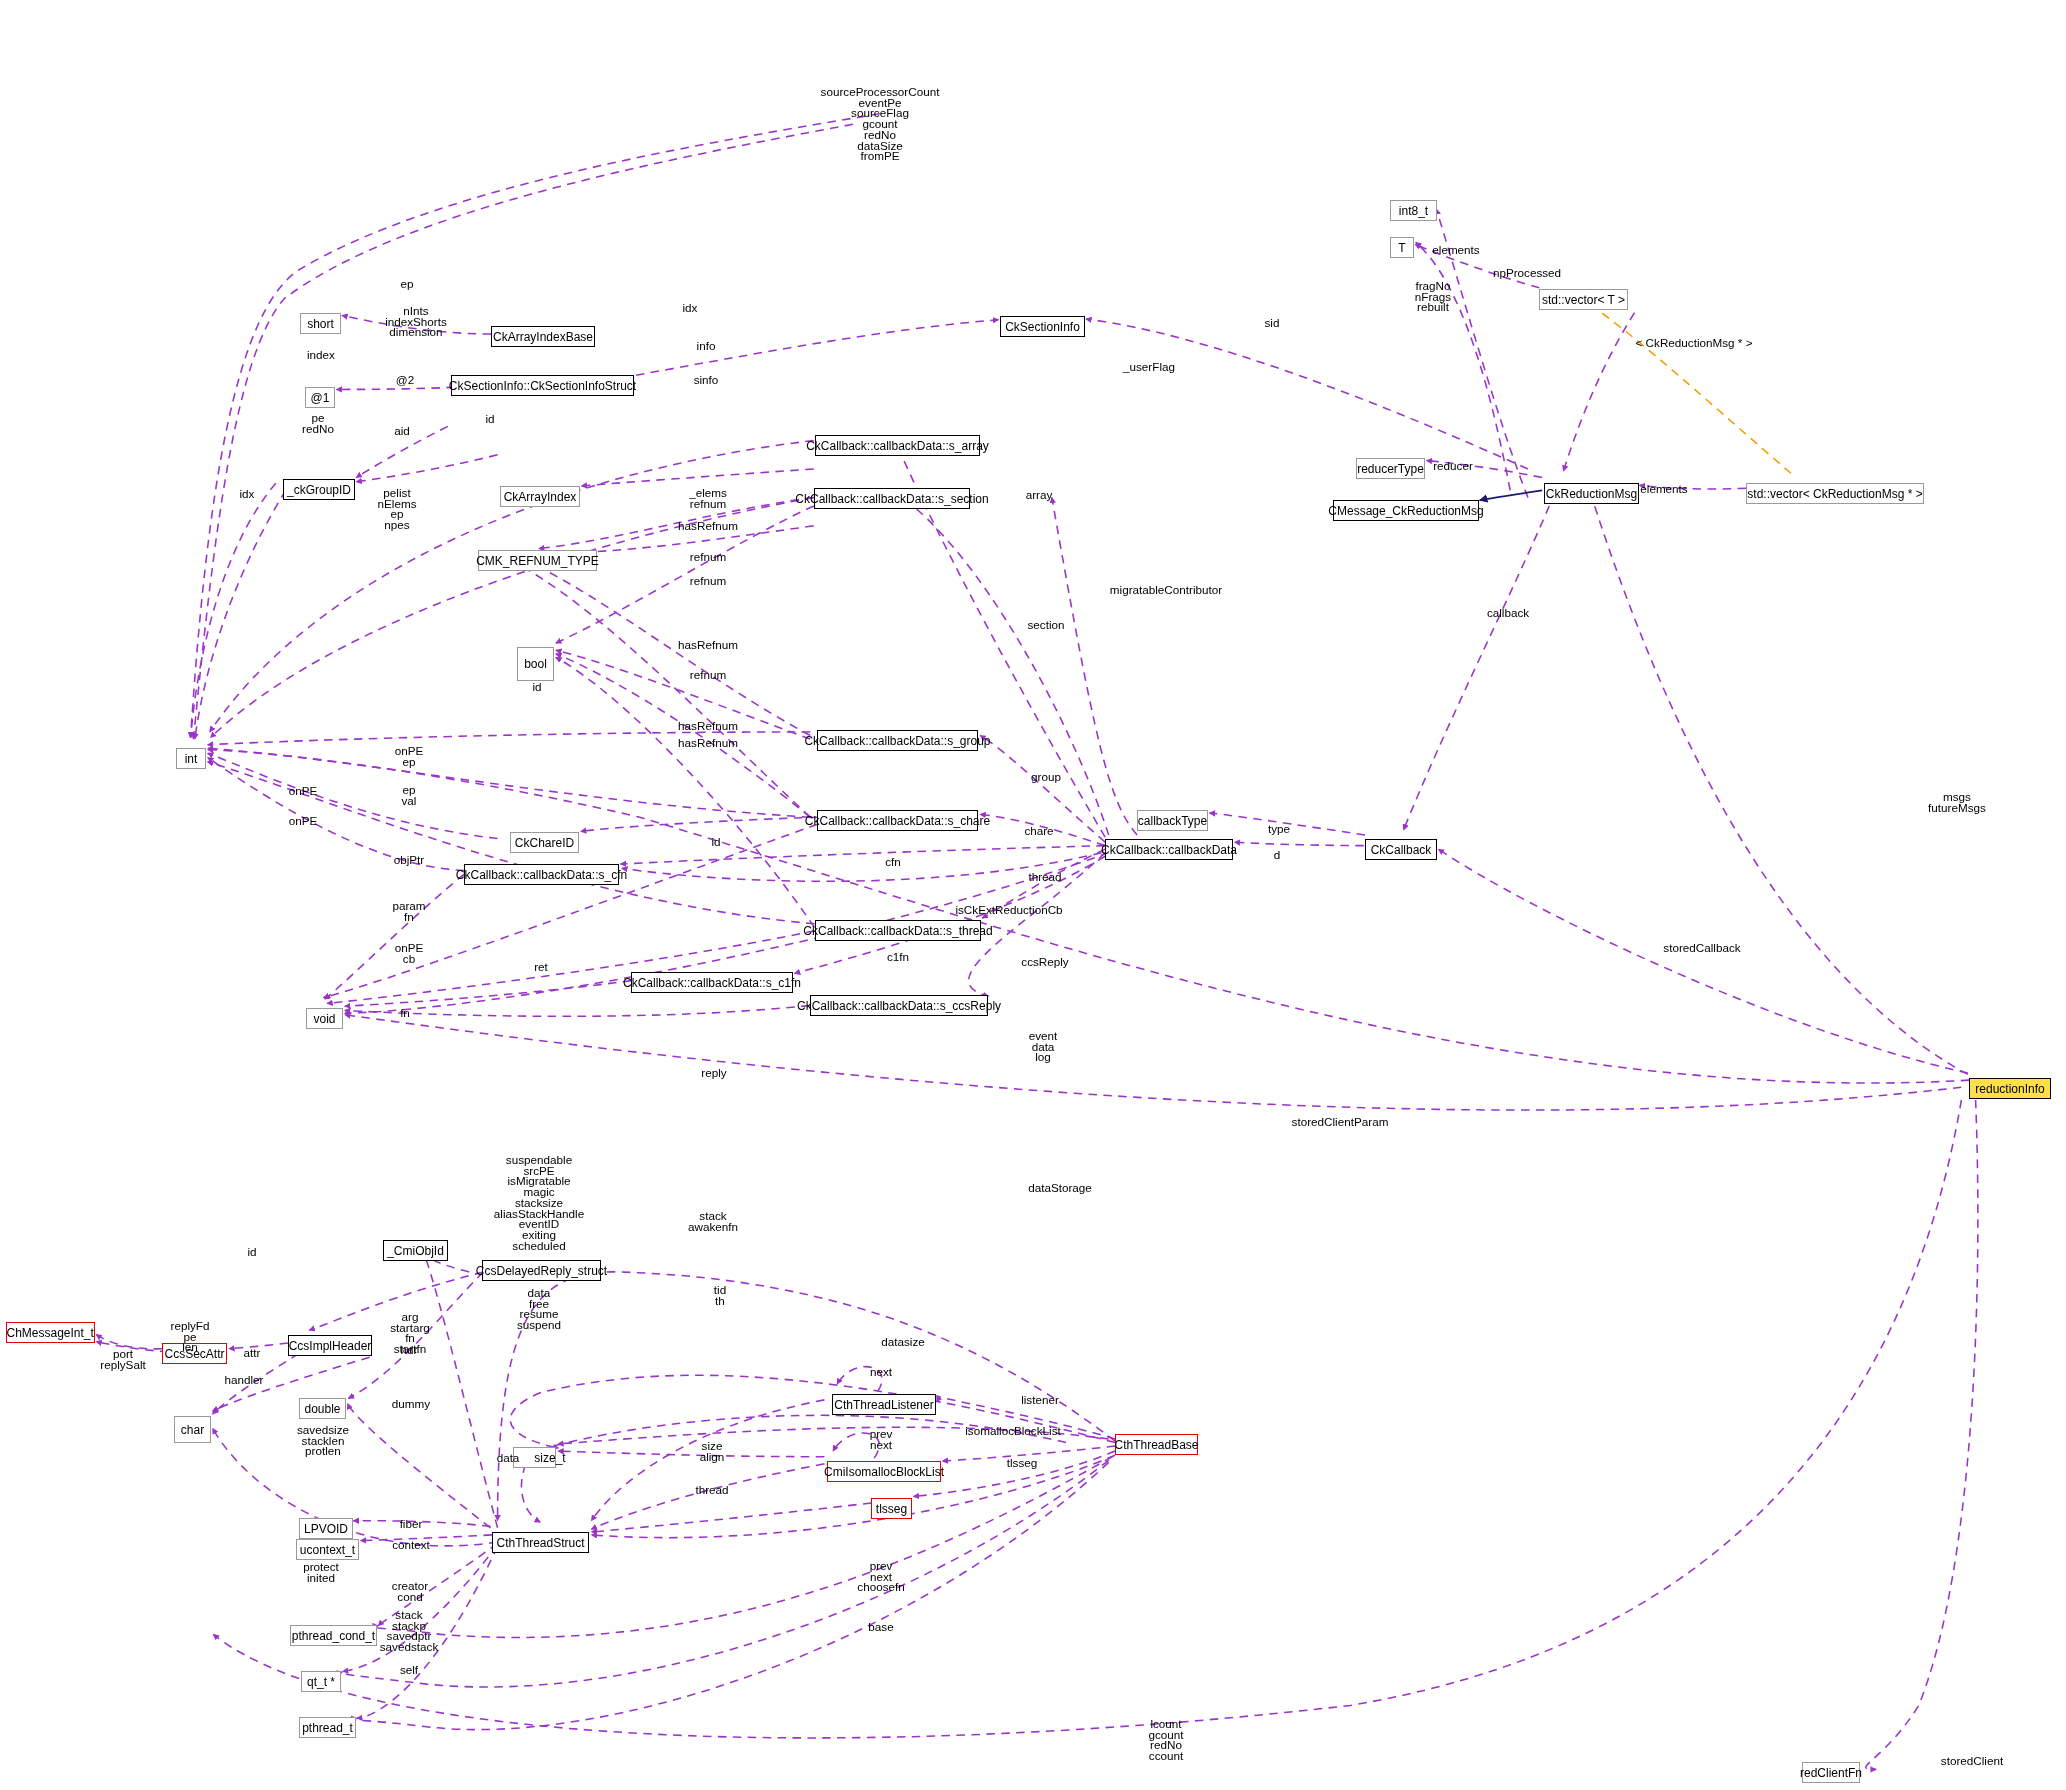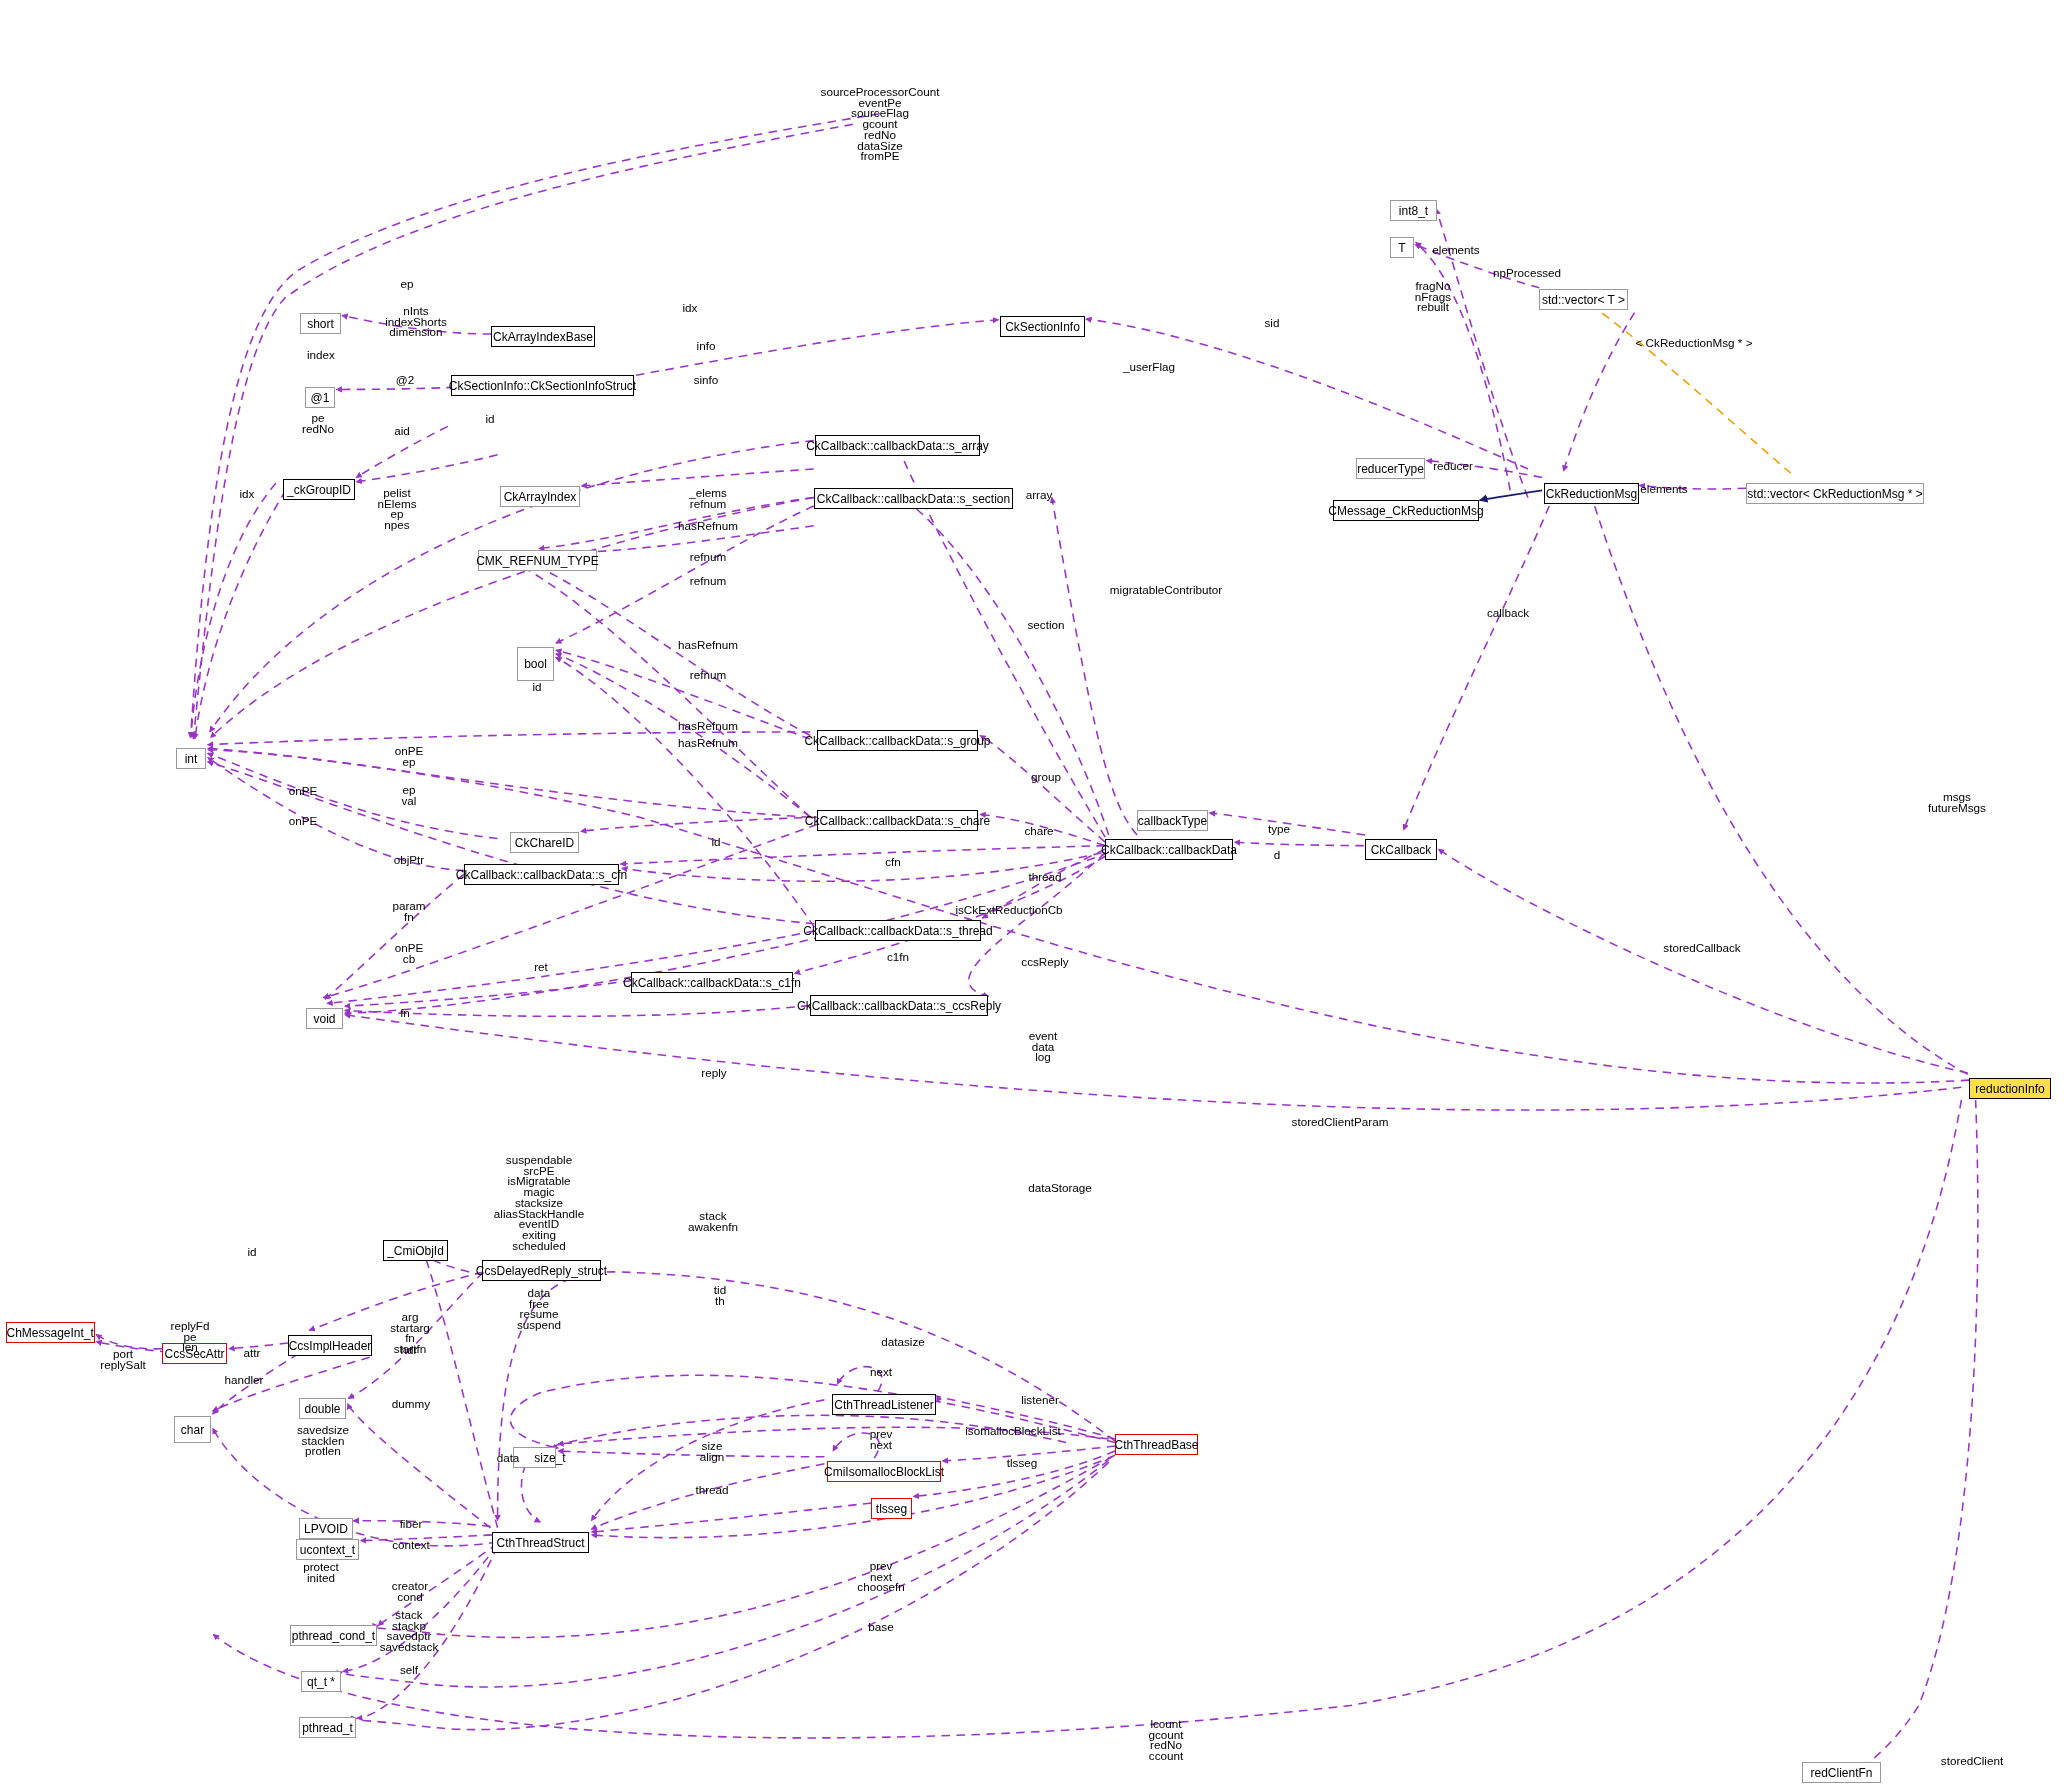--- a/index.html
+++ b/index.html
@@ -209,21 +209,21 @@
       <div class="node cls" style="left: 1000px; top: 316px; width: 85px; height: 21.3px;">CkSectionInfo</div>
       <div class="node typ" style="left: 300px; top: 313px; width: 41px; height: 21.3px;">short</div>
       <div class="node typ" style="left: 305px; top: 387px; width: 30px; height: 21.3px;">@1</div>
       <div class="node cls" style="left: 491px; top: 326px; width: 104px; height: 21.3px;">CkArrayIndexBase</div>
       <div class="node cls" style="left: 451px; top: 375px; width: 183px; height: 21.3px;">CkSectionInfo::CkSectionInfoStruct</div>
       <div class="node cls" style="left: 283px; top: 479px; width: 72px; height: 21.3px;">_ckGroupID</div>
       <div class="node typ" style="left: 500px; top: 486px; width: 80px; height: 21.3px;">CkArrayIndex</div>
       <div class="node typ" style="left: 478px; top: 550px; width: 119px; height: 21.3px;">CMK_REFNUM_TYPE</div>
       <div class="node typ" style="left: 517px; top: 647px; width: 37px; height: 34px;">bool</div>
       <div class="node cls" style="left: 815px; top: 435px; width: 165px; height: 21.3px;">CkCallback::callbackData::s_array</div>
-      <div class="node cls" style="left: 814px; top: 488px; width: 199px; height: 21.3px;">CkCallback::callbackData::s_section</div>
+      <div class="node cls" style="left: 814px; top: 488px; width: 156px; height: 21.3px;">CkCallback::callbackData::s_section</div>
       <div class="node cls" style="left: 817px; top: 730px; width: 161px; height: 21.3px;">CkCallback::callbackData::s_group</div>
       <div class="node cls" style="left: 817px; top: 810px; width: 161px; height: 21.3px;">CkCallback::callbackData::s_chare</div>
       <div class="node cls" style="left: 464px; top: 864px; width: 155px; height: 21.3px;">CkCallback::callbackData::s_cfn</div>
       <div class="node cls" style="left: 815px; top: 920px; width: 166px; height: 21.3px;">CkCallback::callbackData::s_thread</div>
       <div class="node cls" style="left: 631px; top: 972px; width: 162px; height: 21.3px;">CkCallback::callbackData::s_c1fn</div>
       <div class="node cls" style="left: 810px; top: 995px; width: 178px; height: 21.3px;">CkCallback::callbackData::s_ccsReply</div>
       <div class="node typ" style="left: 1137px; top: 810px; width: 71px; height: 21.3px;">callbackType</div>
       <div class="node cls" style="left: 1105px; top: 839px; width: 128px; height: 21.3px;">CkCallback::callbackData</div>
       <div class="node cls" style="left: 1365px; top: 839px; width: 72px; height: 21.3px;">CkCallback</div>
       <div class="node typ" style="left: 510px; top: 832px; width: 69px; height: 21.3px;">CkChareID</div>
@@ -241,21 +241,21 @@
       <div class="node typ" style="left: 296px; top: 1539px; width: 63px; height: 21.3px;">ucontext_t</div>
       <div class="node cls" style="left: 492px; top: 1532px; width: 97px; height: 21.3px;">CthThreadStruct</div>
       <div class="node typ" style="left: 290px; top: 1625px; width: 87px; height: 21.3px;">pthread_cond_t</div>
       <div class="node typ" style="left: 301px; top: 1671px; width: 40px; height: 21.3px;">qt_t *</div>
       <div class="node typ" style="left: 299px; top: 1717px; width: 57px; height: 21.3px;">pthread_t</div>
       <div class="node cls" style="left: 832px; top: 1394px; width: 104px; height: 21.3px;">CthThreadListener</div>
       <div class="node red" style="left: 827px; top: 1461px; width: 114px; height: 21.3px;">CmiIsomallocBlockList</div>
       <div class="node red" style="left: 871px; top: 1498px; width: 41px; height: 21.3px;">tlsseg</div>
       <div class="node red" style="left: 1115px; top: 1434px; width: 83px; height: 21.3px;">CthThreadBase</div>
       <div class="node hi" style="left: 1969px; top: 1078px; width: 82px; height: 21.3px;">reductionInfo</div>
-      <div class="node typ" style="left: 1802px; top: 1762px; width: 79px; height: 21.3px;">redClientFn</div>
+      <div class="node typ" style="left: 1802px; top: 1762px; width: 58px; height: 21.3px;">redClientFn</div>
     </div>
   <div id="labels-layer">
       <div class="elabel" style="left: 880px; top: 87px;">
         <span>sourceProcessorCount</span>
         <span>eventPe</span>
         <span>sourceFlag</span>
         <span>gcount</span>
         <span>redNo</span>
         <span>dataSize</span>
         <span>fromPE</span>

